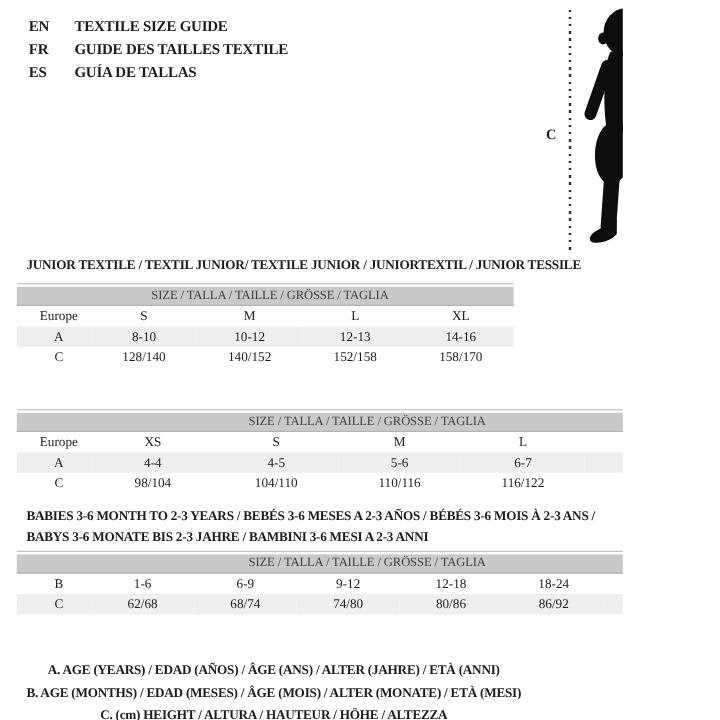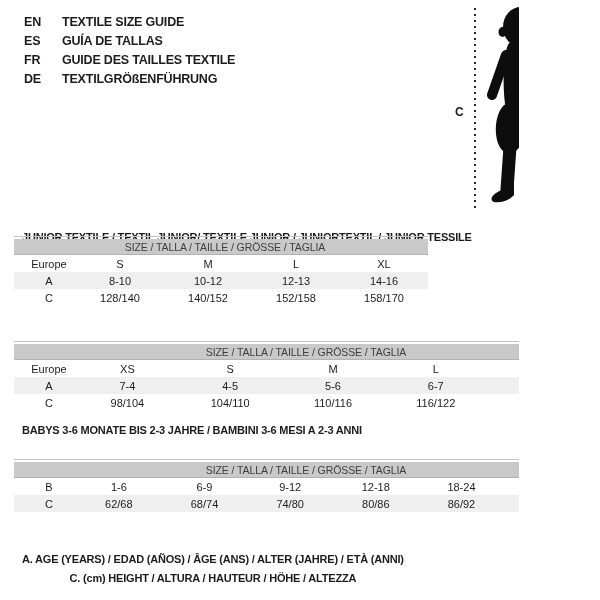--- a/index.html
+++ b/index.html
@@ -1,18 +1,18 @@
 <!DOCTYPE html>
 <html><head>
 <meta charset="utf-8">
 <style>
   html,body{margin:0;padding:0;background:#fff;}
   .canvas{
     position:relative;width:519px;height:600px;background:#ffffff;overflow:hidden;
-    font-family:Liberation Sans, sans-serif;color:#1c1c1c;
+    font-family:Liberation Serif, serif;color:#1c1c1c;
   }
   
   .lang-list{position:absolute;left:24px;top:13px;font-weight:bold;font-size:12.5px;line-height:19px;letter-spacing:-0.2px;}
   .lang-row{white-space:nowrap;}
   .lang-code{display:inline-block;width:38px;}
   
   .figure-label{position:absolute;left:455px;top:105px;font-weight:bold;font-size:12px;}
   .dotted-line{position:absolute;left:474px;top:8px;width:2px;height:202px;
     background:repeating-linear-gradient(to bottom,#2a2a2a 0 2px,transparent 2px 6px);}
   .baby-svg{position:absolute;left:479px;top:5px;}
@@ -33,44 +33,43 @@
   
   .notes{position:absolute;left:22px;top:550px;font-weight:bold;font-size:11px;line-height:18.5px;letter-spacing:-0.2px;white-space:nowrap;text-align:center;}
 </style>
 </head>
 <body>
 
 <div class="canvas">
 
   <div class="lang-list">
     <div class="lang-row"><span class="lang-code">EN</span><span>TEXTILE SIZE GUIDE</span></div>
+    <div class="lang-row"><span class="lang-code">FR</span><span>GUIDE DES TAILLES TEXTILE</span></div>
     <div class="lang-row"><span class="lang-code">ES</span><span>GUÍA DE TALLAS</span></div>
-    <div class="lang-row"><span class="lang-code">FR</span><span>GUIDE DES TAILLES TEXTILE</span></div>
-    <div class="lang-row"><span class="lang-code">DE</span><span>TEXTILGRÖßENFÜHRUNG</span></div>
   </div>
 
   <div class="figure-label">C</div>
   <div class="dotted-line"></div>
   <svg class="baby-svg" width="92" height="205" viewBox="0 0 92 205">
     <g fill="#0d0d0d" stroke="none">
       <ellipse cx="42" cy="22" rx="18" ry="20"></ellipse>
       <ellipse cx="23.5" cy="27" rx="4" ry="5"></ellipse>
       <ellipse cx="60.5" cy="27" rx="4" ry="5"></ellipse>
       <path d="M30 38 L56 38 C62 44 64 56 64 72 C64 88 63 98 61 106 L27 106 C25 94 24 80 25 64 C26 50 27 43 30 38 Z"></path>
       <line x1="60" y1="52" x2="69" y2="94" stroke="#0d0d0d" stroke-width="10" stroke-linecap="round"></line>
       <line x1="27" y1="50" x2="13" y2="90" stroke="#0d0d0d" stroke-width="10" stroke-linecap="round"></line>
       <path d="M25 100 C33 96 55 96 62 100 C70 107 73 121 71 132 C69 142 63 149 57 149 C52 149 49 141 44 141 C39 141 37 149 31 149 C24 149 18 141 17 129 C16 117 19 106 25 100 Z"></path>
       <line x1="31" y1="142" x2="28" y2="184" stroke="#0d0d0d" stroke-width="13" stroke-linecap="round"></line>
       <line x1="56" y1="144" x2="57" y2="189" stroke="#0d0d0d" stroke-width="13" stroke-linecap="round"></line>
       <path d="M35 178 L35 190 C31 195 23 198 15 197 C11 196 12 191 17 188 C22 185 26 183 28 178 Z"></path>
       <path d="M63 182 C64 191 66 194 71 196 C74 197 74 201 70 201 L52 201 C50 198 50 191 51 182 Z"></path>
     </g>
   </svg>
 
-  <div class="sec-title" style="top:228px">JUNIOR TEXTILE / TEXTIL JUNIOR/ TEXTILE JUNIOR / JUNIORTEXTIL / JUNIOR TESSILE</div>
+  <div class="sec-title" style="top:212px">JUNIOR TEXTILE / TEXTIL JUNIOR/ TEXTILE JUNIOR / JUNIORTEXTIL / JUNIOR TESSILE</div>
   <div class="table-wrap w414" style="top:236px">
     <table class="size-table">
       <colgroup>
           <col style="width:62px">
           <col>
           <col>
           <col>
           <col>
         </colgroup>
       <tbody>
@@ -119,39 +118,40 @@
         <tr class="data-row">
           <td class="rowlabel">Europe</td>
           <td>XS</td>
           <td>S</td>
           <td>M</td>
           <td>L</td>
           <td>XL</td>
         </tr>
         <tr class="data-row alt">
           <td class="rowlabel">A</td>
-          <td>7-4</td>
+          <td>4-4</td>
           <td>4-5</td>
           <td>5-6</td>
           <td>6-7</td>
           <td>7-8</td>
         </tr>
         <tr class="data-row">
           <td class="rowlabel">C</td>
           <td>98/104</td>
           <td>104/110</td>
           <td>110/116</td>
           <td>116/122</td>
           <td>122/128</td>
         </tr>
       </tbody>
     </table>
   </div>
 
   <div class="sec-title" style="top:421px">
+    <div>BABIES 3-6 MONTH TO 2-3 YEARS / BEBÉS 3-6 MESES A 2-3 AÑOS / BÉBÉS 3-6 MOIS À 2-3 ANS /</div>
     <div>BABYS 3-6 MONATE BIS 2-3 JAHRE / BAMBINI 3-6 MESI A 2-3 ANNI</div>
   </div>
   <div class="table-wrap w576" style="top:459px">
     <table class="size-table">
       <colgroup>
           <col style="width:62px">
           <col>
           <col>
           <col>
           <col>
@@ -179,16 +179,17 @@
           <td>80/86</td>
           <td>86/92</td>
           <td>92/48</td>
         </tr>
       </tbody>
     </table>
   </div>
 
   <div class="notes">
     <div>A. AGE (YEARS) / EDAD (AÑOS) / ÂGE (ANS) / ALTER (JAHRE) / ETÀ (ANNI)</div>
+    <div>B. AGE (MONTHS) / EDAD (MESES) / ÂGE (MOIS) / ALTER (MONATE) / ETÀ (MESI)</div>
     <div>C. (cm) HEIGHT / ALTURA / HAUTEUR / HÖHE / ALTEZZA</div>
   </div>
 
 </div>
 
 </body></html>

